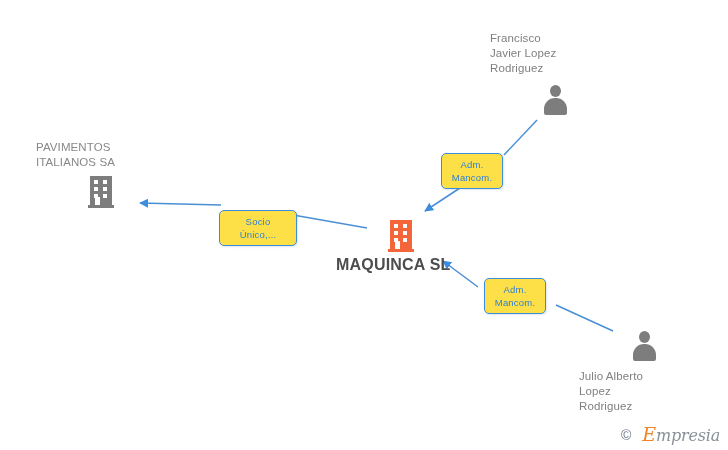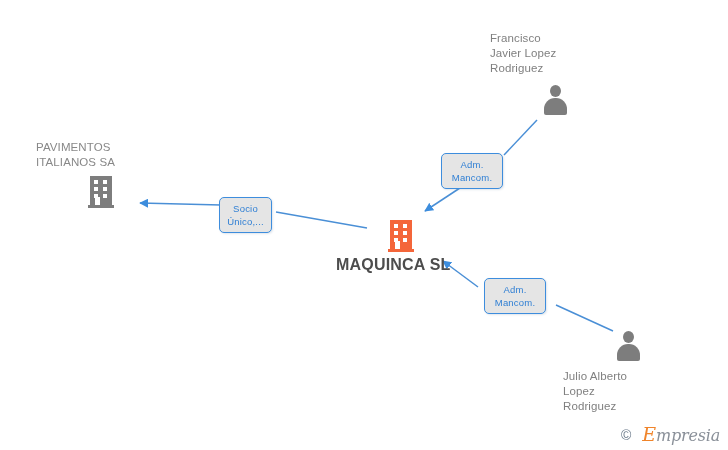--- a/index.html
+++ b/index.html
@@ -112,21 +112,21 @@
     width: 23px;
     height: 17px;
     background: currentColor;
     border-radius: 11px 11px 2px 2px;
   }
 
   
   .edge-label {
     position: absolute;
     box-sizing: border-box;
-    background: #e5e5e5;
+    background: #fde047;
     border: 1.3px solid #3d8ddd;
     border-radius: 5px;
     color: #2f7fd4;
     font-size: 9.5px;
     line-height: 13px;
     text-align: center;
     padding: 4px 3px 4px 3px;
     white-space: pre-line;
     letter-spacing: 0.2px;
     box-shadow: 1px 1px 2px rgba(120,140,170,0.22);
@@ -182,21 +182,21 @@
       <path d="M 537 120 L 504 155" stroke="#4a8fd6" stroke-width="1.5" fill="none"></path>
       <path d="M 466 184 L 425 211" stroke="#4a8fd6" stroke-width="1.5" fill="none" marker-end="url(#arrow)"></path>
     </g>
 
     <g>
       <path d="M 613 331 L 556 305" stroke="#4a8fd6" stroke-width="1.5" fill="none"></path>
       <path d="M 478 287 L 443 261" stroke="#4a8fd6" stroke-width="1.5" fill="none" marker-end="url(#arrow)"></path>
     </g>
   </svg>
 
-  <div class="edge-label" style="left:219px; top:197px; width:53px;">Socio
+  <div class="edge-label" style="left:219px; top:210px; width:78px;">Socio
 Único,...</div>
 
   <div class="edge-label" style="left:441px; top:153px; width:62px;">Adm.
 Mancom.</div>
 
   <div class="edge-label" style="left:484px; top:278px; width:62px;">Adm.
 Mancom.</div>
 
   <div class="node" style="left:36px; top:140px;">
     <div class="node-label company">PAVIMENTOS
@@ -238,21 +238,21 @@
         <div class="win" style="left:6px;  top:11px;"></div>
         <div class="win" style="left:15px; top:11px;"></div>
         <div class="win" style="left:6px;  top:18px;"></div>
         <div class="win" style="left:15px; top:18px;"></div>
         <div class="door" style="left:7px; bottom:3px; width:5px; height:8px;"></div>
       </div>
     </div>
     <div class="node-label center" style="margin-top:5px;">MAQUINCA SL</div>
   </div>
 
-  <div class="node" style="left:563px; top:331px;">
+  <div class="node" style="left:579px; top:331px;">
     <div class="icon-wrap">
       <div class="person">
         <div class="head"></div>
         <div class="body"></div>
       </div>
     </div>
     <div class="node-label" style="margin-top:8px;">Julio Alberto
 Lopez
 Rodriguez</div>
   </div>

